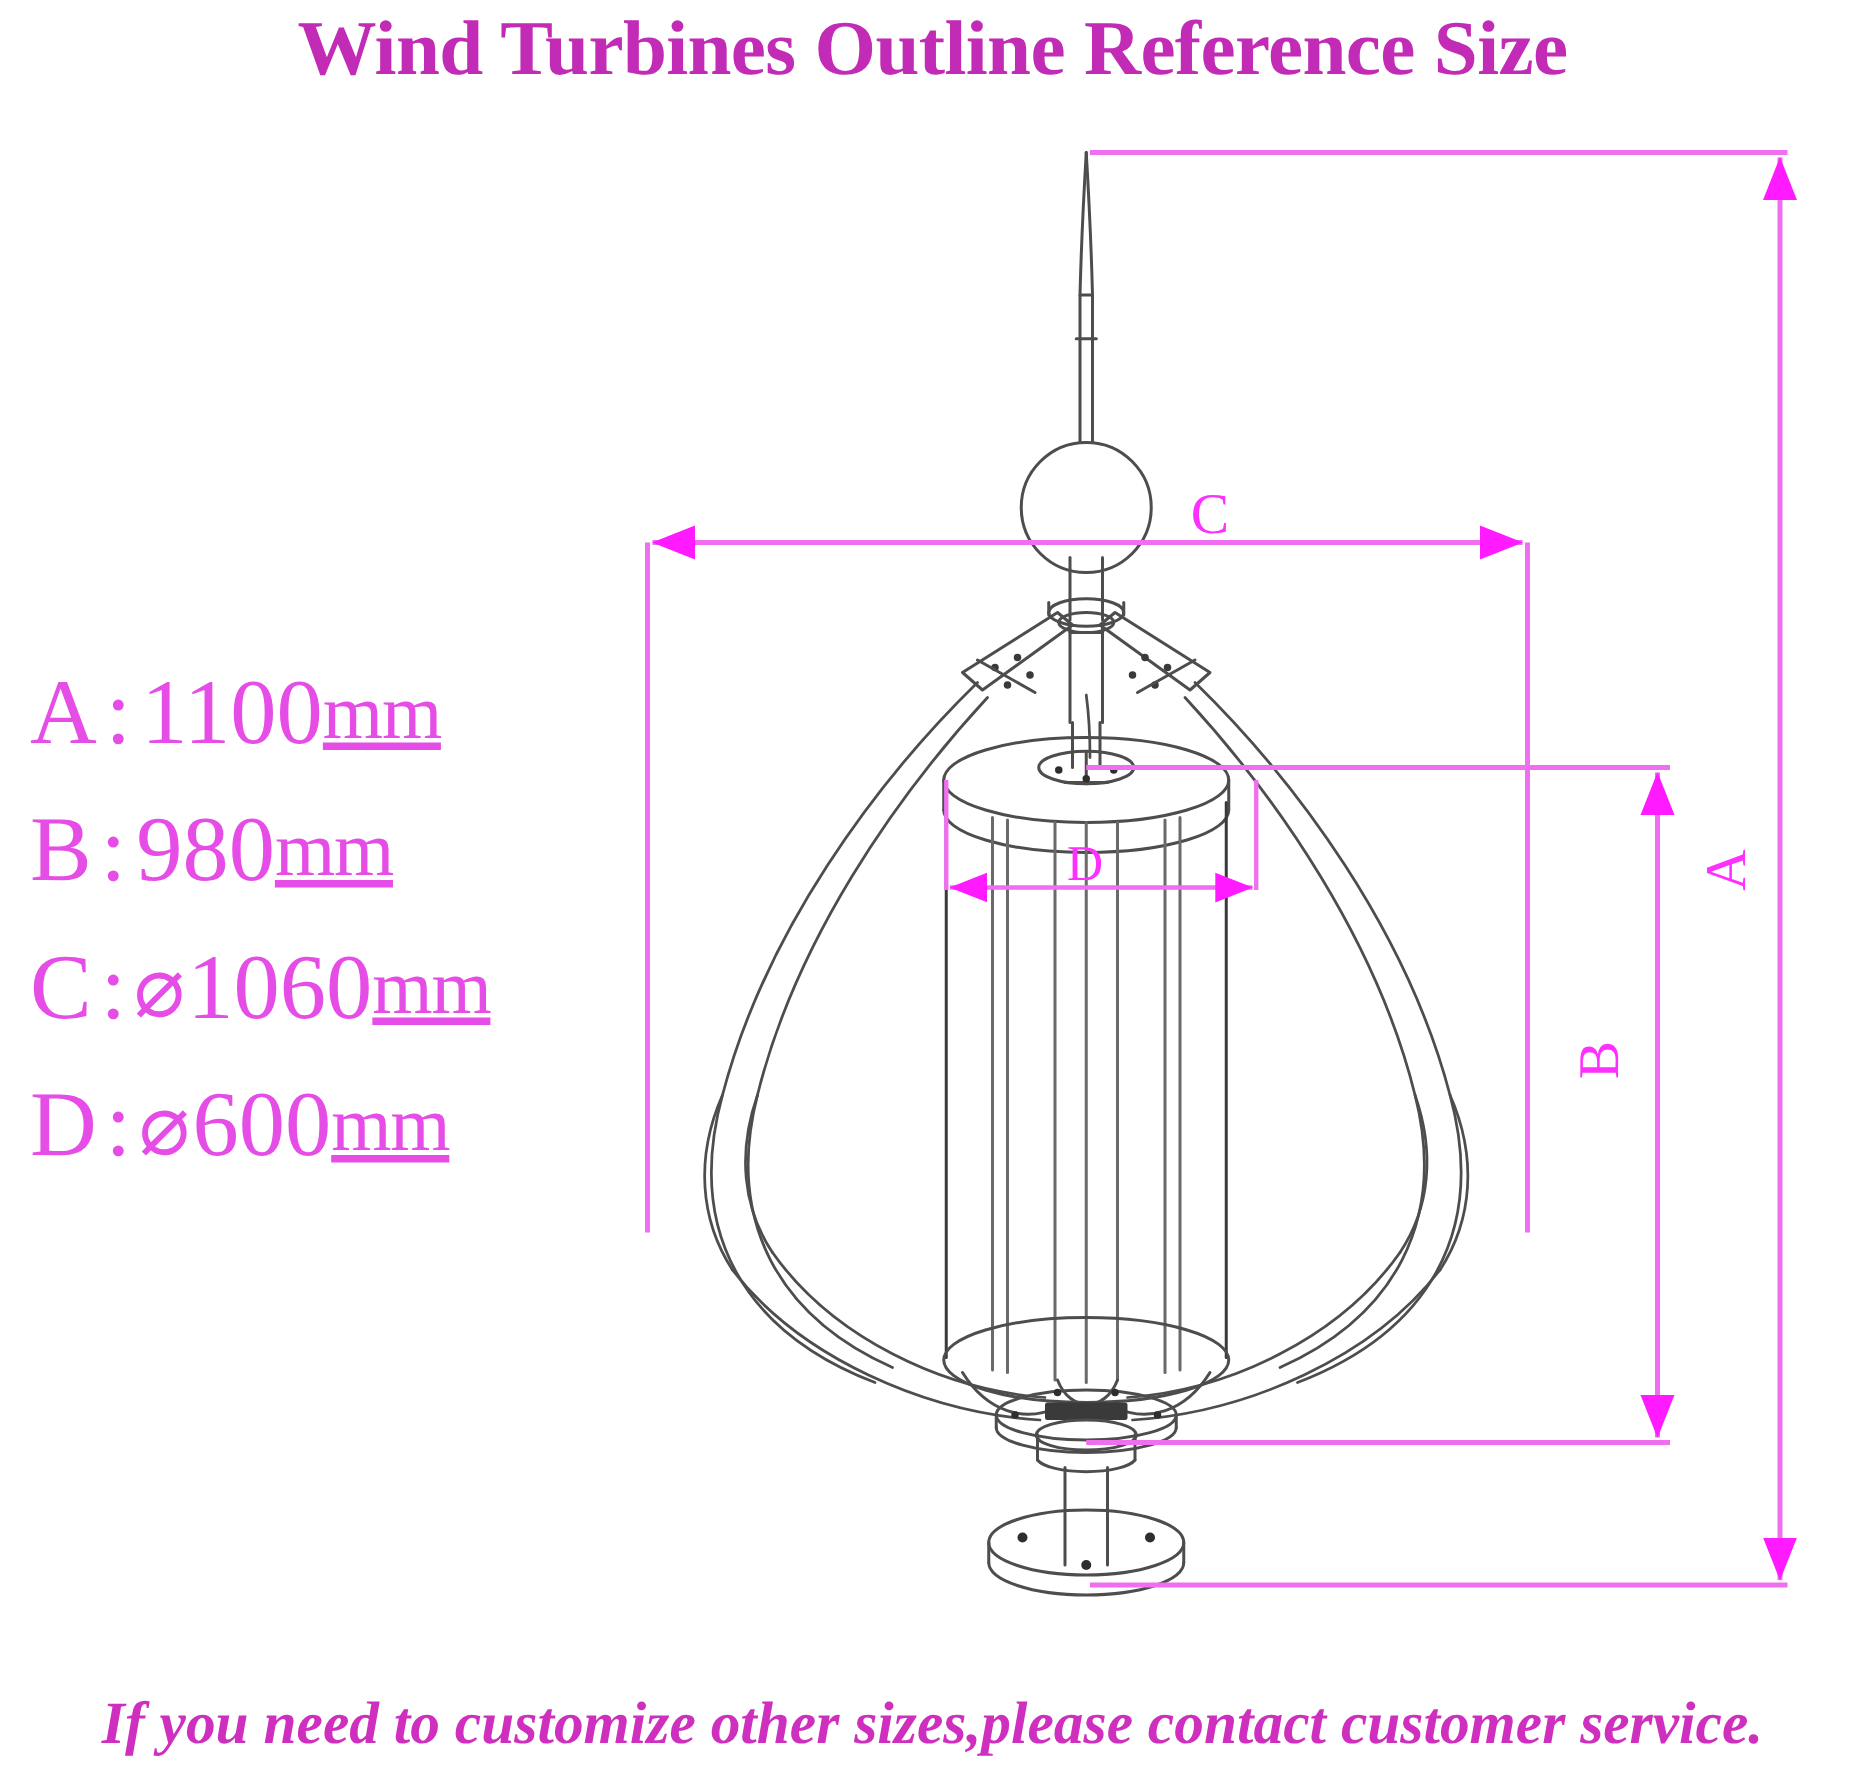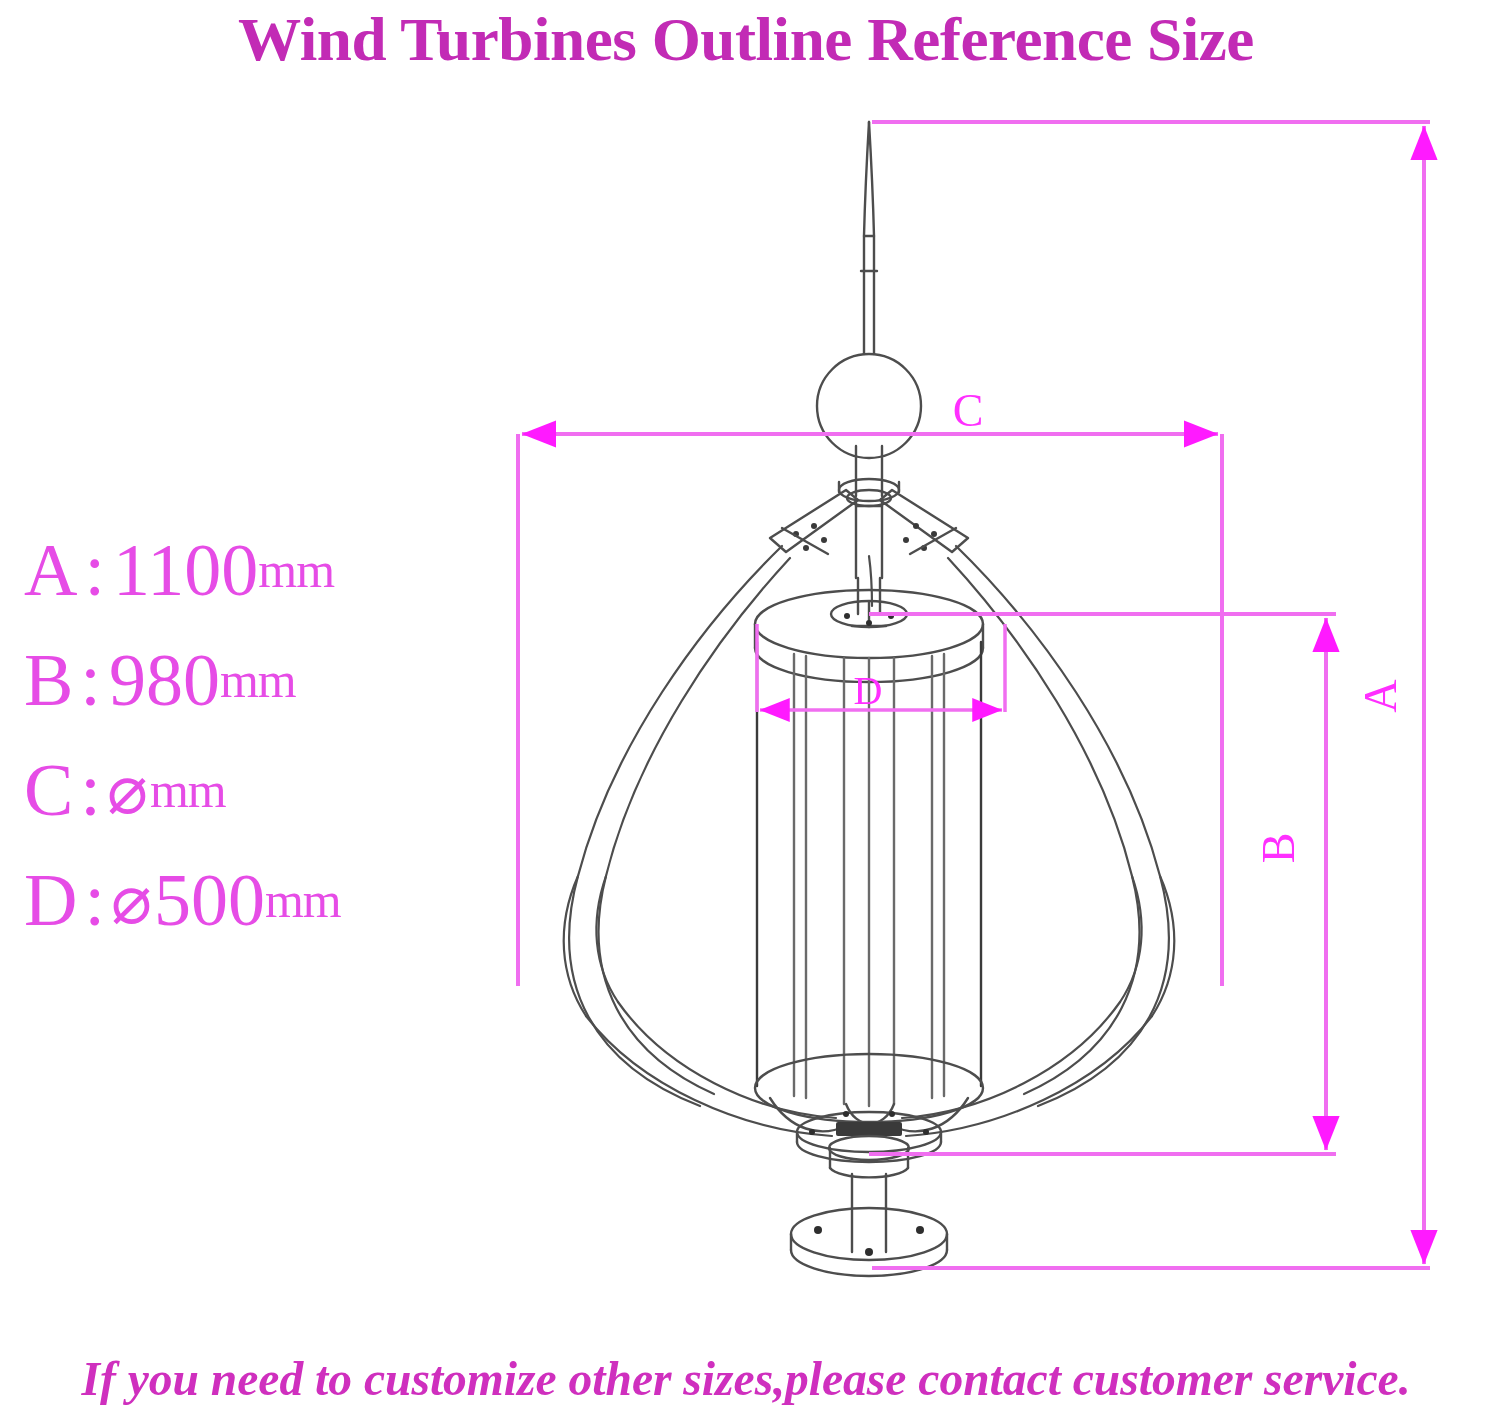--- a/index.html
+++ b/index.html
@@ -27,21 +27,21 @@
   }
   .legend-row{
     height:110px;display:flex;align-items:center;
     font-size:74px;line-height:1;white-space:nowrap;
     color:#e64ce6;
   }
   .legend-key{letter-spacing:1px;}
   .legend-colon{padding:0 6px;}
   .legend-dia{font-size:68px;padding-right:2px;}
   .legend-val{letter-spacing:0px;}
-  .legend-unit{font-size:50px;letter-spacing:-1px;}
+  .legend-unit{font-size:62px;letter-spacing:-1px;text-decoration:underline;}
 
   
   #drawing{
     position:absolute;left:0;top:86px;width:1492px;height:1220px;
   }
   #drawing svg{display:block;width:1492px;height:1220px;}
 
   
   #footer{
     position:absolute;left:0;top:1340px;width:1492px;height:78px;
@@ -71,28 +71,29 @@
     <span class="legend-colon">:</span>
     <span class="legend-dia"></span>
     <span class="legend-val">980</span>
     <span class="legend-unit">mm</span>
   </div>
 
   <div class="legend-row">
     <span class="legend-key">C</span>
     <span class="legend-colon">:</span>
     <span class="legend-dia">⌀</span>
+    <span class="legend-val">1060</span>
     <span class="legend-unit">mm</span>
   </div>
 
   <div class="legend-row">
     <span class="legend-key">D</span>
     <span class="legend-colon">:</span>
     <span class="legend-dia">⌀</span>
-    <span class="legend-val">500</span>
+    <span class="legend-val">600</span>
     <span class="legend-unit">mm</span>
   </div>
 
 </div>
 
 <div id="drawing">
 <svg viewBox="0 0 1492 1220" xmlns="http://www.w3.org/2000/svg">
   <defs>
     <marker id="arrL" markerWidth="9" markerHeight="8" refX="0.5" refY="4" orient="auto" markerUnits="strokeWidth">
       <path d="M9,0.6 L0.4,4 L9,7.4 Z" fill="#ff1aff"></path>

